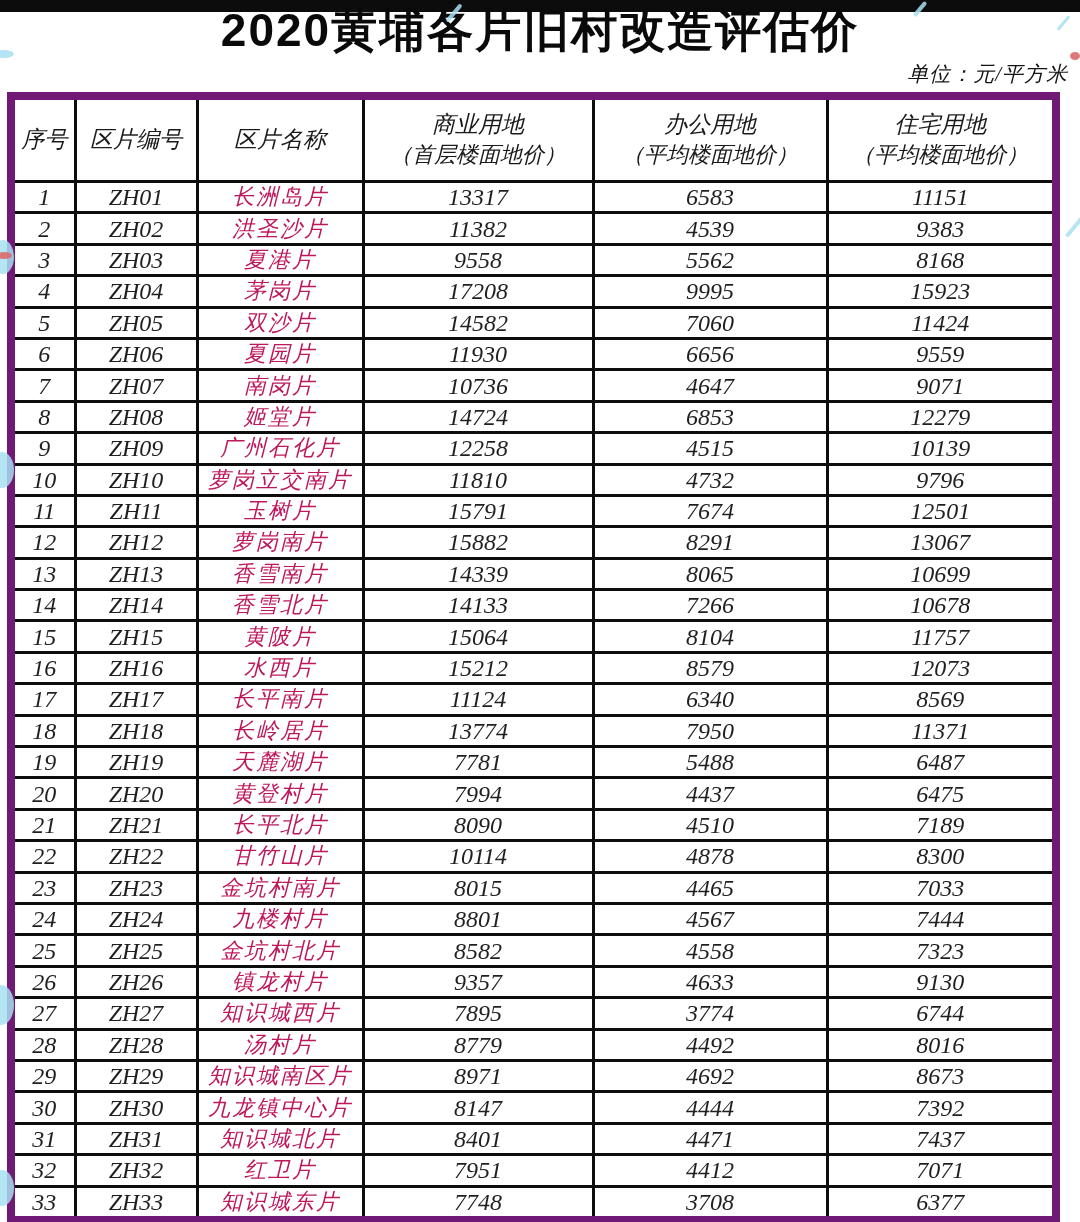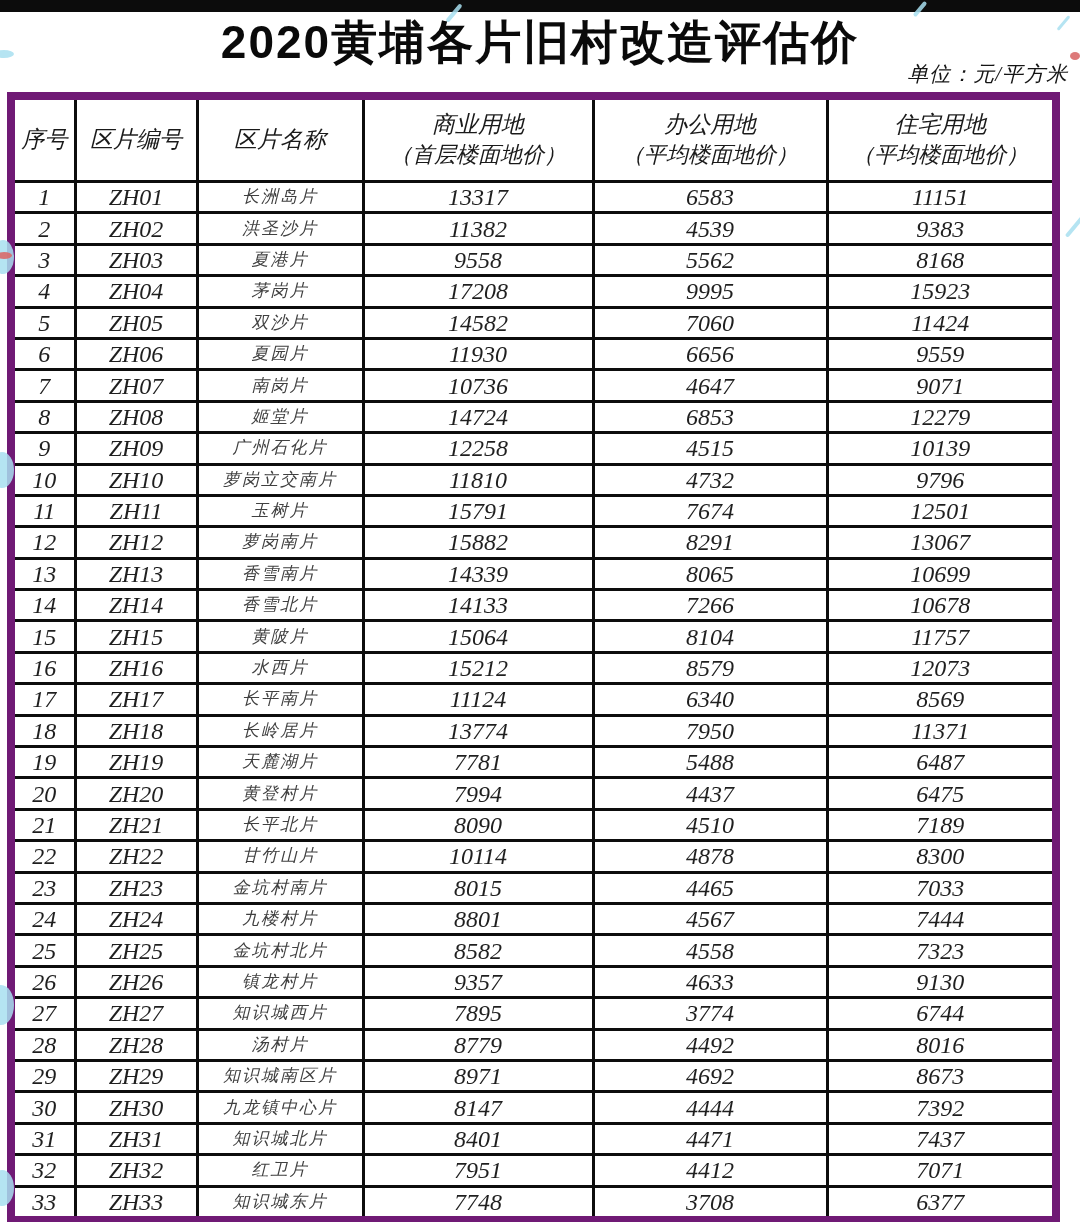--- a/index.html
+++ b/index.html
@@ -17,21 +17,21 @@
   }
   .topbar {
     position: absolute;
     top: 0; left: 0;
     width: 1080px;
     height: 12px;
     background: #0c0c0c;
   }
   .doc-title {
     position: absolute;
-    top: 12px;
+    top: 0;
     left: 0;
     width: 1080px;
     text-align: center;
     font-family: "Liberation Sans", sans-serif;
     font-weight: bold;
     font-size: 46px;
     letter-spacing: 2px;
     color: #0a0a0a;
     white-space: nowrap;
   }
@@ -76,23 +76,23 @@
     display: block;
     font-size: 22px;
   }
   .price-table tbody td {
     height: 28.4px;
     font-size: 24px;
     line-height: 28px;
     color: #1f1f1f;
   }
   .price-table tbody td.zone-name {
-    font-size: 17px;
+    font-size: 22px;
     letter-spacing: 2px;
-    color: #404040;
+    color: #be185d;
   }
   .col-seq   { width: 64px;  }
   .col-code  { width: 122px; }
   .col-name  { width: 166px; }
   .col-comm  { width: 230px; }
   .col-off   { width: 234px; }
   .col-res   { width: 229px; }
   
   .art {
     position: absolute;

